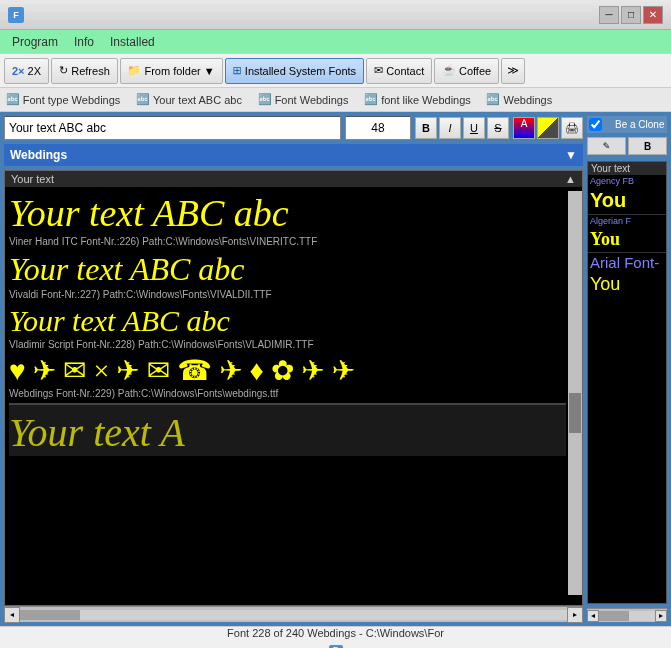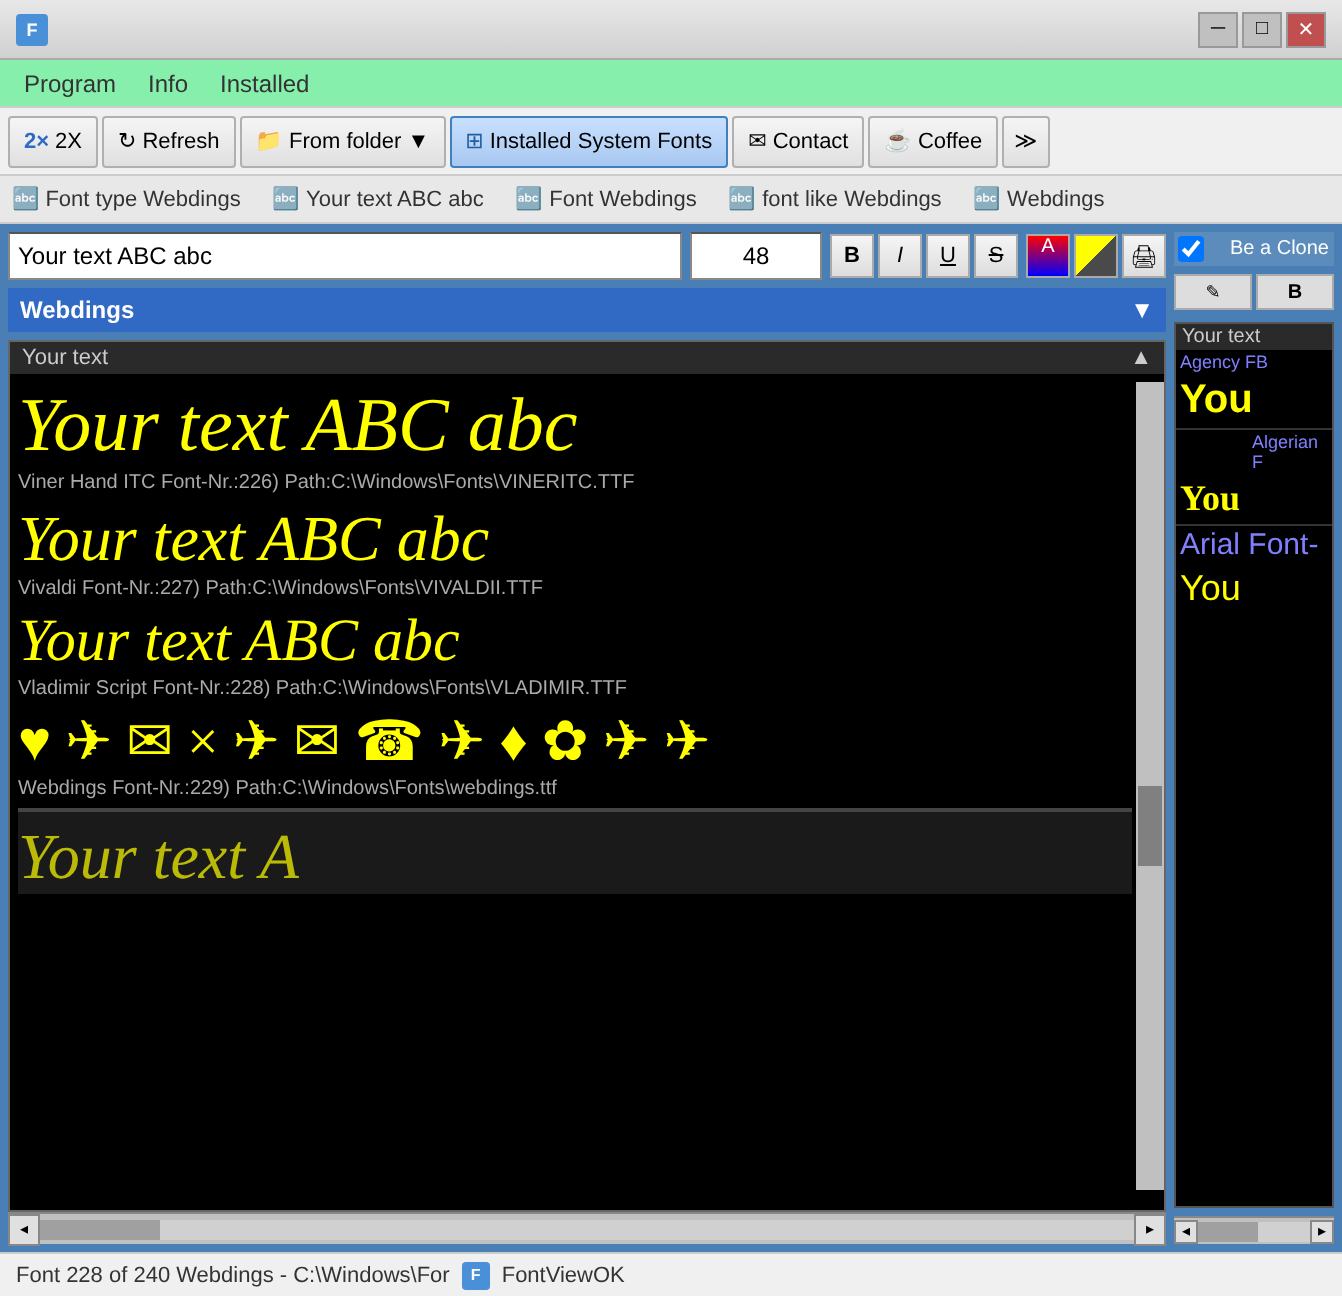--- a/index.html
+++ b/index.html
@@ -326,20 +326,21 @@
     .status-bar {
       height: 22px;
       background: #f0f0f0;
       border-top: 1px solid #ccc;
       display: flex;
       align-items: center;
       padding: 0 8px;
       font-size: 11px;
       color: #333;
       gap: 6px;
+      flex-direction: column;
     }
     .status-icon {
       width: 14px;
       height: 14px;
       background: #4a90d9;
       border-radius: 2px;
       display: flex;
       align-items: center;
       justify-content: center;
       font-size: 8px;
@@ -514,21 +515,21 @@
           <span class="font-preview-text font-vladimir" style="font-family: 'Segoe Script', cursive; font-size: 30px; font-style:italic; color: #ffff00;">Your text ABC abc</span>
           <span class="font-info-text">Vladimir Script Font-Nr.:228) Path:C:\Windows\Fonts\VLADIMIR.TTF</span>
         </div>
 
         <div class="font-preview-item">
           <span class="font-preview-text font-webdings" style="font-family: 'Webdings', serif; font-size: 28px; color: #ffff00;">♥ ✈ ✉ × ✈ ✉ ☎ ✈ ♦ ✿ ✈ ✈</span>
           <span class="font-info-text">Webdings Font-Nr.:229) Path:C:\Windows\Fonts\webdings.ttf</span>
         </div>
 
         <div class="font-preview-item" style="border-top: 2px solid #444; padding-top: 4px; background: #1a1a1a;">
-          <span class="font-preview-text font-partial" style="font-family: 'Brush Script MT', cursive; font-size: 32px; font-style:italic; color: #ffff00; opacity:0.7;">Your text A</span>
+          <span class="font-preview-text font-partial" style="font-family: 'Brush Script MT', cursive; font-size: 40px; font-style:italic; color: #ffff00; opacity:0.7;">Your text A</span>
         </div>
       </div>
 
       <div class="preview-scrollbar-area">
         <div class="scroll-thumb"></div>
       </div>
     </div>
 
     <div class="h-scroll">
       <button class="h-scroll-btn">◂</button>
@@ -554,21 +555,21 @@
 
     <div class="right-preview">
       <div class="right-preview-header">Your text</div>
 
       <div>
         <div class="right-font-name" style="color: #8080ff; font-size:9px; padding: 1px 2px;">Agency FB</div>
         <div style="color:#ffff00; font-size: 20px; padding: 2px; font-weight:bold;">You</div>
       </div>
 
       <div style="border-top:1px solid #333;">
-        <div class="right-font-name" style="color: #8080ff; font-size:9px; padding: 1px 2px; margin-left: 36px;">Algerian F</div>
+        <div class="right-font-name" style="color: #8080ff; font-size:9px; padding: 1px 2px;">Algerian F</div>
         <div style="color:#ffff00; font-size: 18px; padding: 2px; font-family: serif; font-weight: bold;">You</div>
       </div>
 
       <div style="border-top:1px solid #333;">
         <div class="right-font-name" style="color: #8080ff; font-size:15px; padding: 1px 2px;">Arial Font-</div>
         <div style="color:#ffff00; font-size: 18px; padding: 2px; font-family: Arial;">You</div>
       </div>
 
     </div>
 

